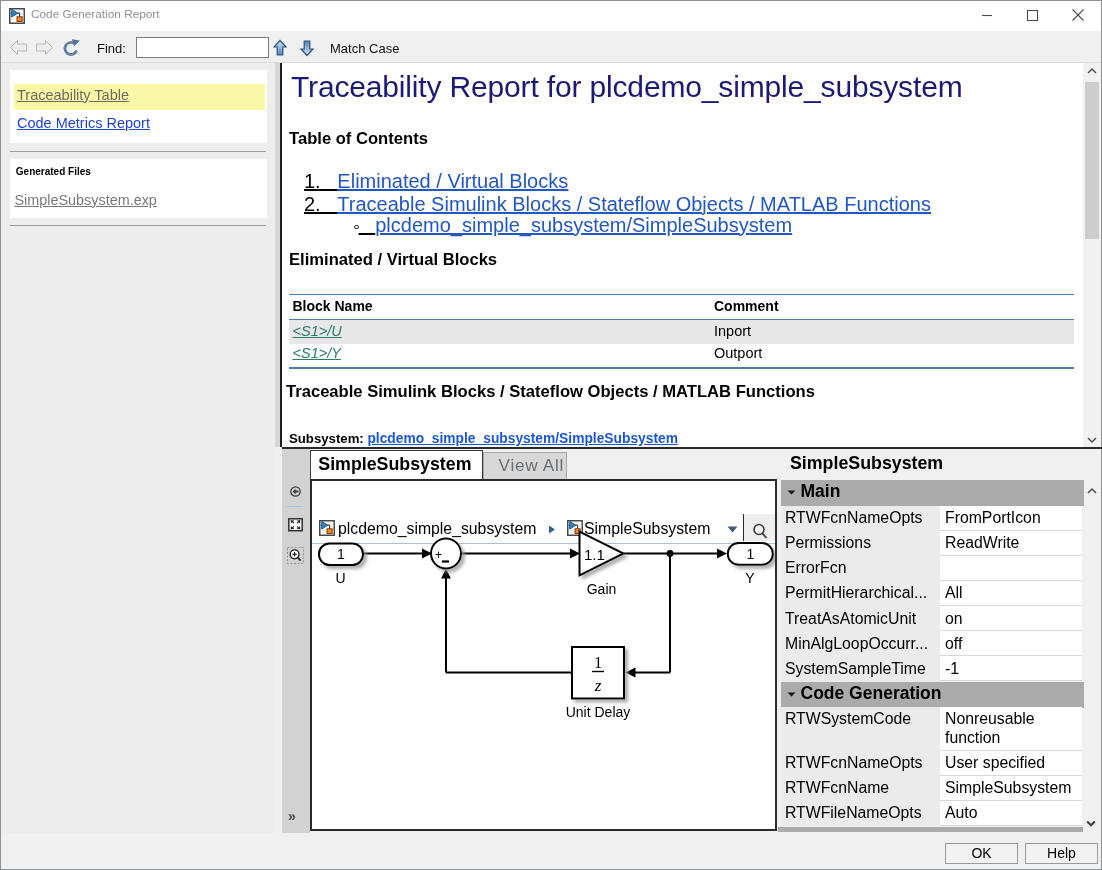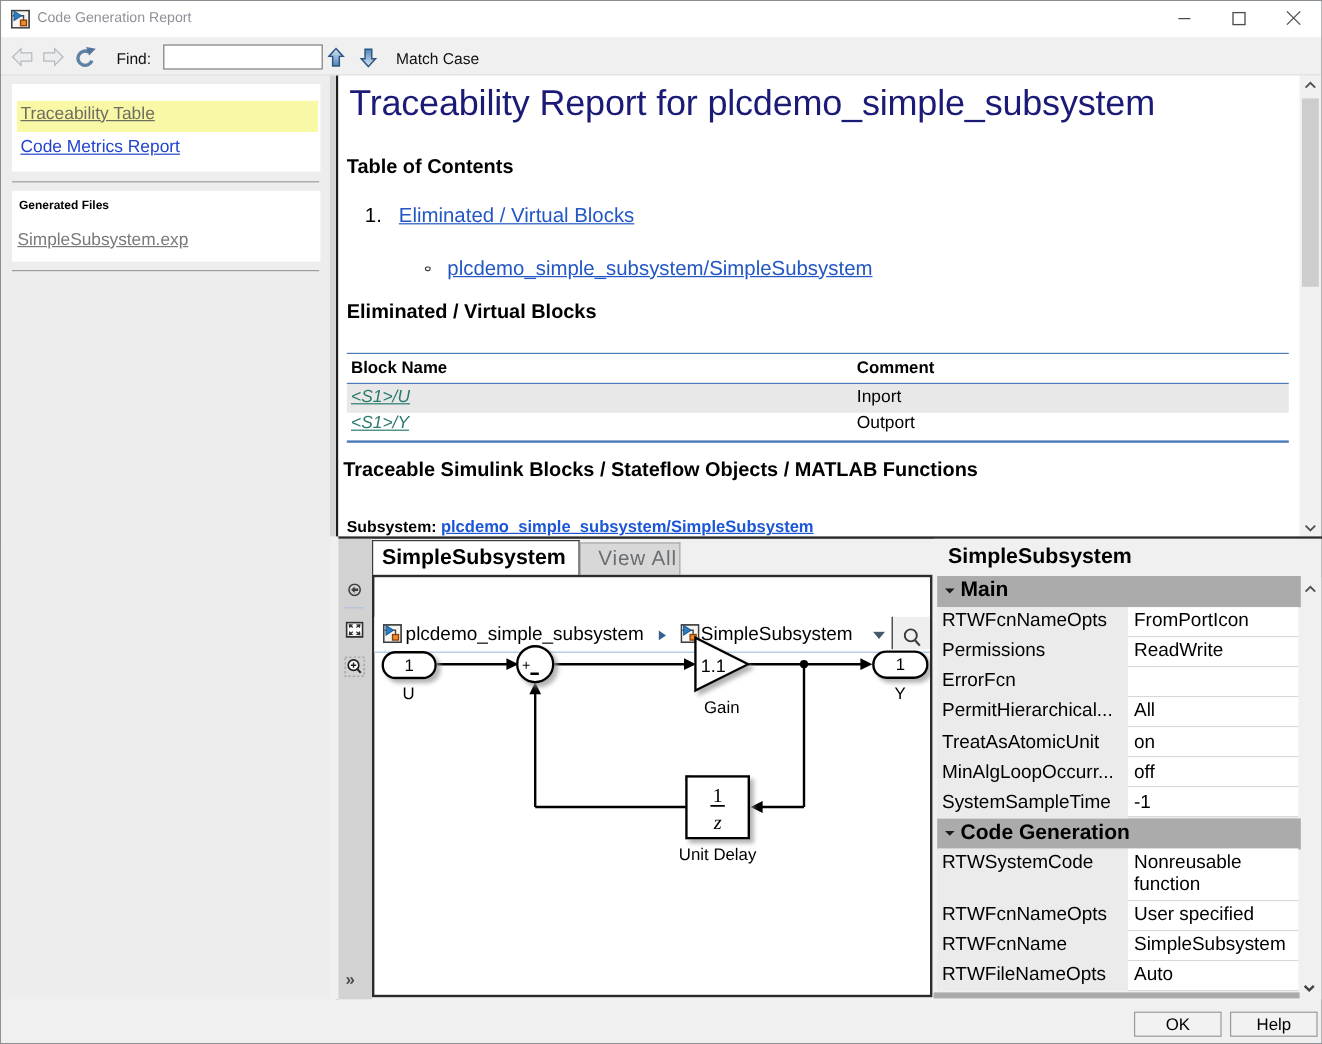--- a/index.html
+++ b/index.html
@@ -26,21 +26,21 @@
 #sblink1 { left:17px; top:86.6px; font-size:14.5px; color:#6e6e60; text-decoration:underline; }
 #sblink2 { left:17px; top:114.6px; font-size:14.5px; color:#2244cc; text-decoration:underline;text-align:center; }
 .sbsep { left:10px; width:256px; height:1px; background:#9d9d9d; }
 #sidepanel2 { left:10px; top:159px; width:257px; height:59px; background:#fff; }
 #genfiles { left:15.8px; top:166px; font-size:10px; font-weight:bold; color:#000; }
 #sblink3 { left:14.5px; top:191.9px; font-size:14.4px; color:#7a7a7a; text-decoration:underline; }
 
 #content { left:282px; top:63px; width:801px; height:384px; background:#fff; overflow:hidden;padding-left:20px; }
 #content h1 { position:absolute; left:9px; top:6.5px; font-size:30px; font-weight:400; letter-spacing:-0.16px; color:#1b1b77; white-space:nowrap; }
 .h3 { position:absolute; font-size:16.6px; font-weight:bold; color:#000; white-space:nowrap; }
-.citem { position:absolute; font-size:17px; white-space:nowrap; }
+.citem { position:absolute; font-size:20px; white-space:nowrap;text-decoration:underline; }
 .clink { color:#2257c4; text-decoration:underline; }
 .glink { color:#2b7a6e; text-decoration:underline; font-style:italic; }
 
 #cscroll { left:1083px; top:63px; width:18px; height:384px; background:#f1f1f1; }
 #cthumb { left:1085px; top:82px; width:14px; height:157px; background:#cdcdcd; }
 
 #bottomarea { left:1px; top:447px; width:1100px; height:386px; background:#f0f0f0; }
 #blackline { left:282px; top:447px; width:820px; height:2px; background:#2b2b2b; }
 #bleft { left:1px; top:447px; width:274px; height:386px; background:#ededee; }
 #strip { left:282px; top:449px; width:28px; height:384px; background:#d2d2d2; }
@@ -133,20 +133,21 @@
 <div class="abs sbsep" style="top:151px"></div>
 <div class="abs" id="sidepanel2"></div>
 <div class="abs" id="genfiles">Generated Files</div>
 <div class="abs" id="sblink3">SimpleSubsystem.exp</div>
 <div class="abs sbsep" style="top:225px"></div>
 
 <div class="abs" id="content">
  <h1>Traceability Report for plcdemo_simple_subsystem</h1>
  <div class="h3" style="left:7px;top:66px">Table of Contents</div>
  <div class="citem" style="left:22px;top:107.4px">1.&nbsp;&nbsp;&nbsp;<a class="clink">Eliminated / Virtual Blocks</a></div>
+ <div class="citem" style="left:22px;top:129.5px">2.&nbsp;&nbsp;&nbsp;<a class="clink">Traceable Simulink Blocks / Stateflow Objects / MATLAB Functions</a></div>
  <div class="citem" style="left:72.4px;top:150.7px"><span style="display:inline-block;width:4.2px;height:4.2px;border:1.3px solid #333;border-radius:50%;vertical-align:2.5px"></span>&nbsp;&nbsp;&nbsp;<a class="clink">plcdemo_simple_subsystem/SimpleSubsystem</a></div>
  <div class="h3" style="left:7px;top:187.2px">Eliminated / Virtual Blocks</div>
  <div class="abs" style="left:7px;top:230.8px;width:785px;height:1.4px;background:#4d7ab8"></div>
  <div class="abs" style="left:10.5px;top:235px;font-size:14px;font-weight:bold">Block Name</div>
  <div class="abs" style="left:432px;top:235px;font-size:14px;font-weight:bold">Comment</div>
  <div class="abs" style="left:7px;top:255.6px;width:785px;height:1.4px;background:#4d7ab8"></div>
  <div class="abs" style="left:7px;top:257.2px;width:785px;height:23.8px;background:#e8e8e8"></div>
  <div class="abs" style="left:10.5px;top:259.8px;font-size:14.5px"><a class="glink">&lt;S1&gt;/U</a></div>
  <div class="abs" style="left:432px;top:259.8px;font-size:14.5px">Inport</div>
  <div class="abs" style="left:10.5px;top:281.6px;font-size:14.5px"><a class="glink">&lt;S1&gt;/Y</a></div>

